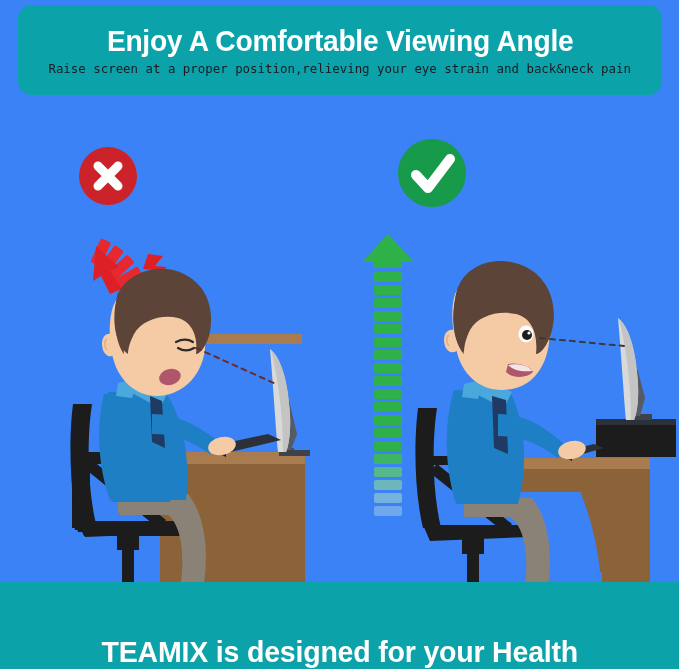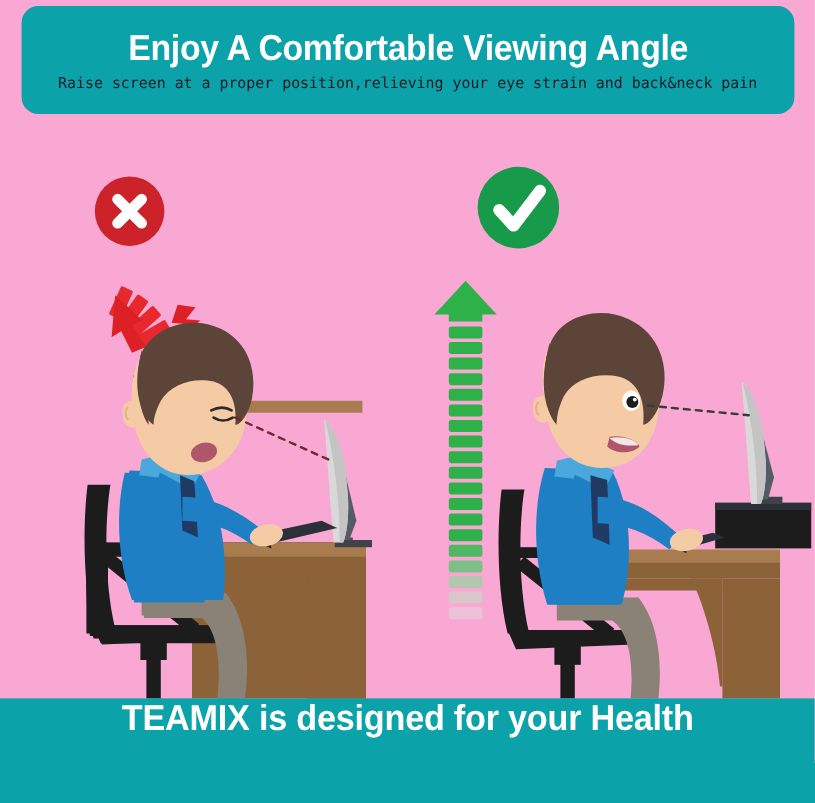--- a/index.html
+++ b/index.html
@@ -3,21 +3,21 @@
 <meta charset="utf-8">
 <style>
   html,body{margin:0;padding:0;background:#ffffff;}
   body{
     width:679px;height:669px;
     font-family:"Liberation Sans", sans-serif;
     -webkit-font-smoothing:antialiased;
     overflow:hidden;
     position:relative;
   }
-  .page{position:relative;width:679px;height:669px;background:#f9a8d4;overflow:hidden;}
+  .page{position:relative;width:679px;height:669px;background:#3b82f6;overflow:hidden;}
 
   
   .header-banner{
     position:absolute;left:18px;top:5px;width:644px;height:90px;
     background:#0ba2aa;border-radius:14px;
     display:flex;flex-direction:column;align-items:center;justify-content:center;
     box-sizing:border-box;
   }
   .header-title{
     color:#ffffff;
@@ -45,21 +45,21 @@
   .illus{position:absolute;left:0;top:96px;width:679px;height:486px;}
   .panel{position:absolute;top:0;width:339px;height:486px;}
   .panel-left{left:0;}
   .panel-right{left:340px;}
   .panel svg{display:block;}
 
   
   .footer-banner{
     position:absolute;left:0;top:582px;width:679px;height:87px;
     background:#0ba2aa;
-    display:flex;align-items:flex-start;justify-content:center;
+    display:flex;align-items:flex-end;justify-content:center;
   }
   .footer-title{
     color:#ffffff;
     font-family:"Liberation Sans", sans-serif;
     font-weight:bold;
     font-size:30px;
     line-height:34px;
     letter-spacing:-0.2px;
     transform:scaleX(0.95);
     white-space:nowrap;

